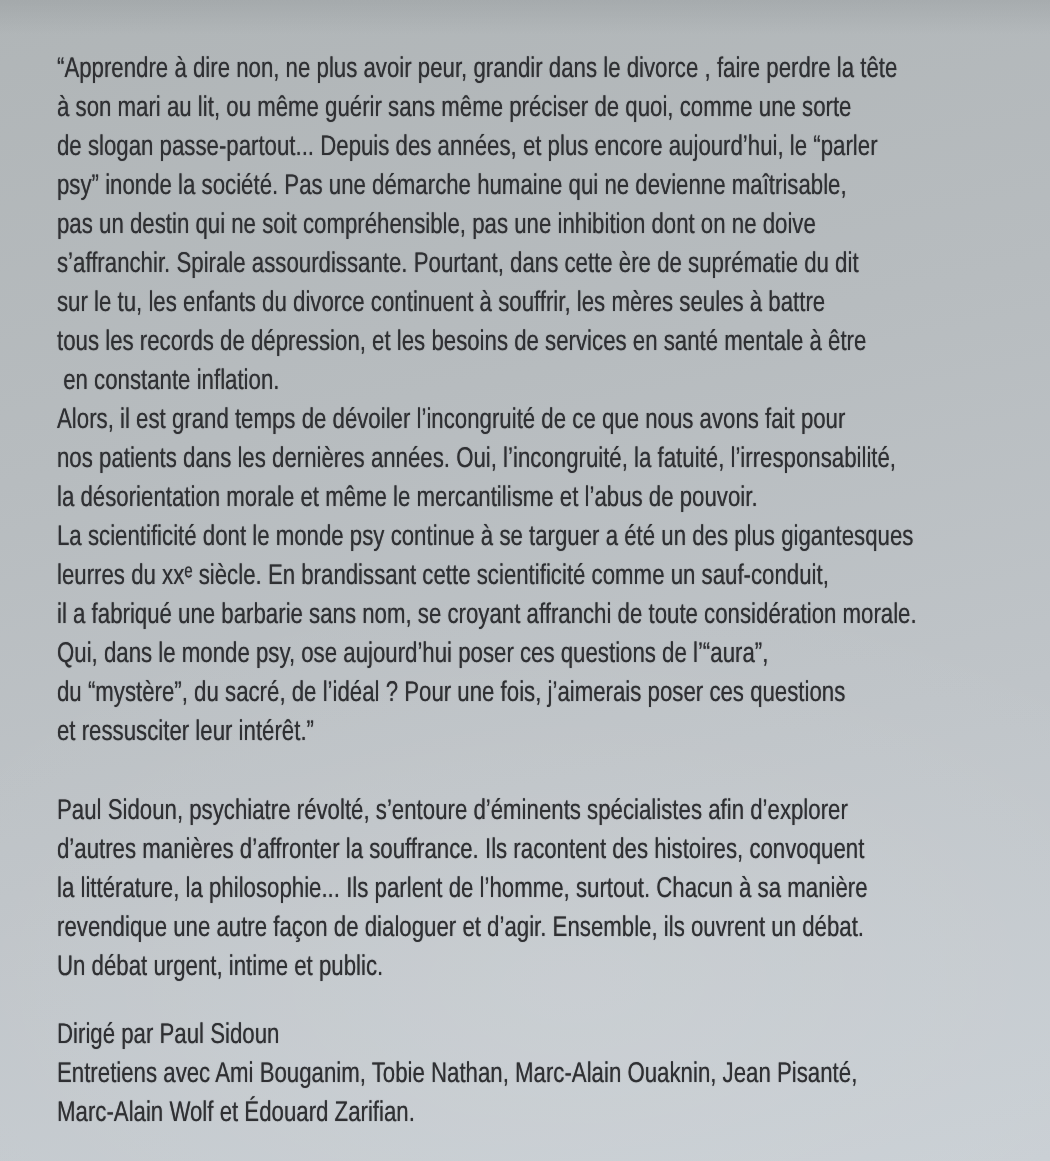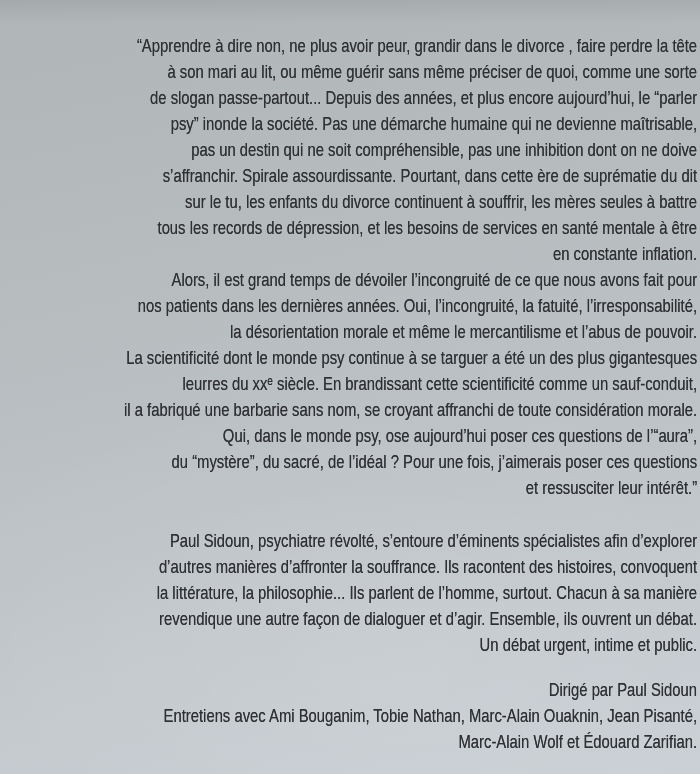--- a/index.html
+++ b/index.html
@@ -10,21 +10,20 @@
     overflow: hidden;
   }
   body {
     font-family: "Liberation Sans", "DejaVu Sans", sans-serif;
   }
   .cover {
     position: relative;
     width: 700px;
     height: 774px;
     background: linear-gradient(168deg, #b0b5b7 0%, #b7bcbf 35%, #bfc4c8 65%, #c9cfd4 100%);
-    text-align: right;
   }
   
   .cover::before {
     content: "";
     position: absolute;
     inset: 0;
     background:
       radial-gradient(ellipse 120% 60% at 55% 85%, rgba(255,255,255,0.10), rgba(255,255,255,0) 60%),
       linear-gradient(180deg, rgba(60,65,68,0.10) 0%, rgba(60,65,68,0) 3%);
     pointer-events: none;

